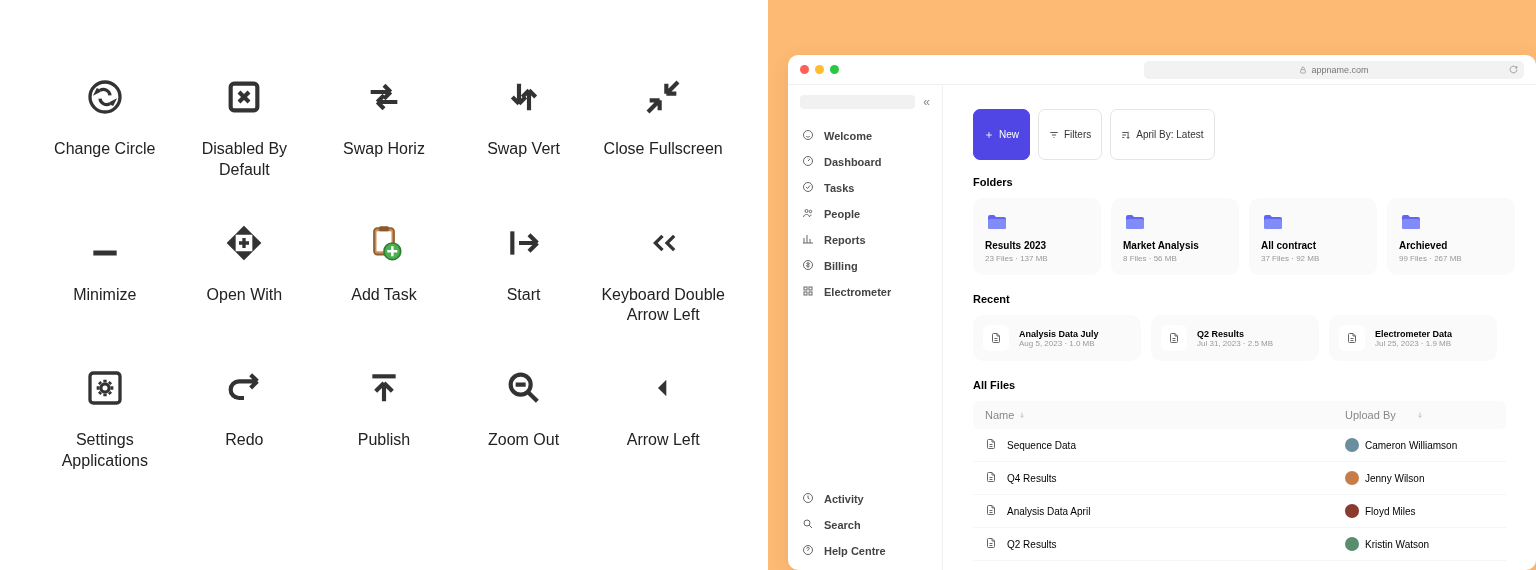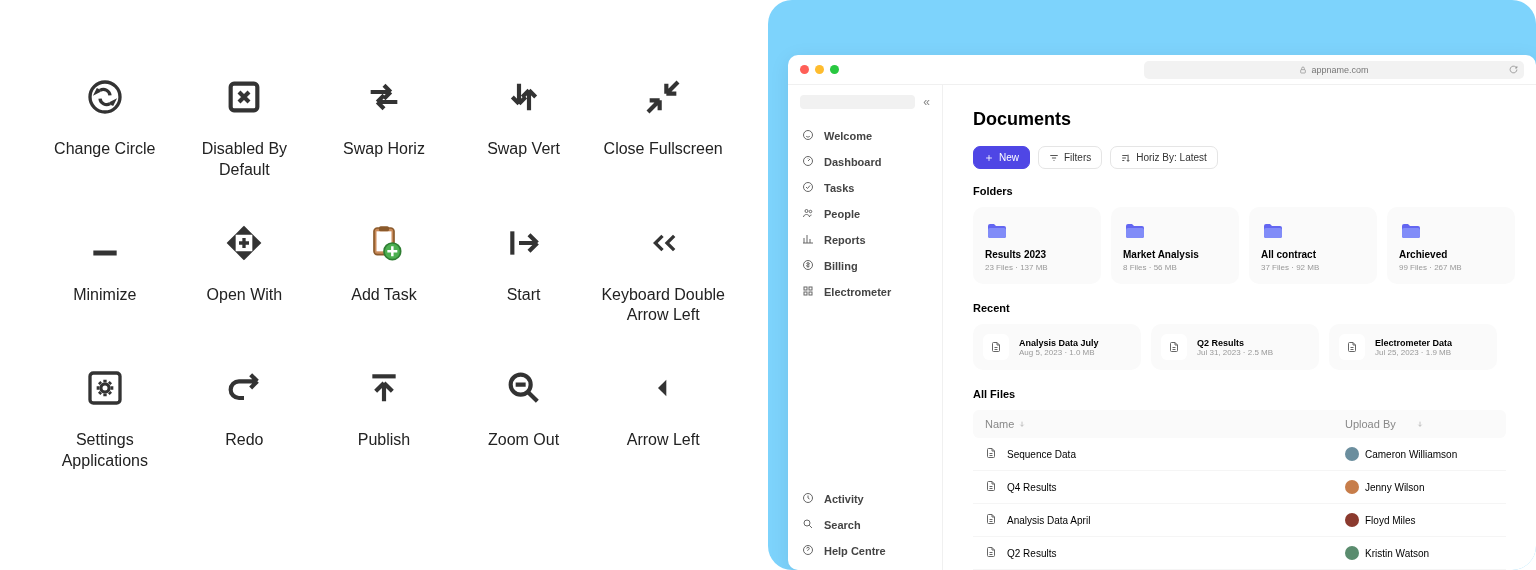--- a/index.html
+++ b/index.html
@@ -7,21 +7,21 @@
 
 
 .left-panel { width: 768px; height: 570px; background: #fff; padding: 75px 40px; }
 .icon-grid { display: grid; grid-template-columns: repeat(5, 1fr); gap: 40px 10px; }
 .icon-cell { display: flex; flex-direction: column; align-items: center; text-align: center; }
 .icon-box { width: 44px; height: 44px; display: flex; align-items: center; justify-content: center; margin-bottom: 20px; }
 .icon-box svg { width: 40px; height: 40px; }
 .icon-label { font-size: 16px; color: #222; line-height: 1.3; }
 
 
-.right-panel { width: 768px; height: 570px; background: #7dd3fc; padding: 55px 0 0 20px; overflow: hidden; border-radius: 24px; }
+.right-panel { width: 768px; height: 570px; background: #fdba74; padding: 55px 0 0 20px; overflow: hidden; }
 .browser { background: #fff; border-radius: 10px; width: 100%; height: 100%; display: flex; flex-direction: column; box-shadow: 0 4px 20px rgba(0,0,0,0.08); }
 .browser-bar { height: 30px; display: flex; align-items: center; padding: 0 12px; border-bottom: 1px solid #f0f0f0; gap: 6px; }
 .dots { display: flex; gap: 6px; }
 .dot { width: 9px; height: 9px; border-radius: 50%; }
 .dot.r { background: #ff5f57; } .dot.y { background: #febc2e; } .dot.g { background: #28c840; }
 .url-bar { margin-left: auto; width: 380px; height: 18px; background: #f2f2f2; border-radius: 5px; display: flex; align-items: center; justify-content: center; font-size: 9px; color: #777; gap: 4px; position: relative; }
 .reload-ico { position: absolute; right: 6px; }
 
 .app-body { flex: 1; display: flex; overflow: hidden; }
 .sidebar { width: 155px; border-right: 1px solid #f0f0f0; display: flex; flex-direction: column; }
@@ -29,21 +29,21 @@
 .logo-ph { flex: 1; height: 14px; background: #f1f1f1; border-radius: 4px; }
 .collapse-btn { font-size: 12px; color: #888; cursor: pointer; }
 .nav { padding: 4px 0; font-weight: bold; }
 .nav-item { display: flex; align-items: center; gap: 10px; padding: 6px 14px; font-size: 11px; color: #444; cursor: pointer; }
 .nav-item svg { width: 12px; height: 12px; stroke: #666; }
 .nav-bottom { margin-top: auto; padding-bottom: 6px; }
 
 .main { flex: 1; padding: 24px 30px 0; overflow: hidden; }
 .page-title { font-size: 18px; font-weight: 600; margin-bottom: 16px; }
 .toolbar { display: flex; gap: 8px; margin-bottom: 16px; }
-.btn { display: flex; align-items: center; gap: 5px; padding: 5px 10px; border-radius: 7px; font-size: 10px; cursor: pointer; border: 1px solid #e5e5e5; background: #fff; color: #333; }
+.btn { display: flex; align-items: center; gap: 5px; padding: 19px 10px; border-radius: 7px; font-size: 10px; cursor: pointer; border: 1px solid #e5e5e5; background: #fff; color: #333; }
 .btn.primary { background: #4f46e5; border-color: #4f46e5; color: #fff; }
 .btn svg { width: 10px; height: 10px; }
 
 .section-title { font-size: 11px; font-weight: 600; margin-bottom: 10px; }
 .folders { display: flex; gap: 10px; margin-bottom: 18px; }
 .folder { flex: 0 0 128px; background: #fafafa; border-radius: 10px; padding: 12px; }
 .folder-ico { width: 24px; height: 20px; margin-bottom: 10px; }
 .folder-name { font-size: 10px; font-weight: 600; margin-bottom: 3px; }
 .folder-meta { font-size: 8px; color: #999; }
 
@@ -305,39 +305,38 @@
             <div class="nav-item">
               <span><svg viewBox="0 0 24 24" fill="none" stroke="currentColor" stroke-width="2">
                   <circle cx="12" cy="12" r="9"></circle>
                   <path d="M9.5 9a2.5 2.5 0 1 1 3 2.5c-1 .3-1.5 1-1.5 2M12 17h.01"></path>
                 </svg></span>
               <span>Help Centre</span>
             </div>
           </div>
       </div>
       <div class="main">
-        <div class="page-title">Documents</div>
         <div class="toolbar">
           <div class="btn primary">
             <svg viewBox="0 0 24 24" fill="none" stroke="currentColor" stroke-width="2">
                 <path d="M12 5v14M5 12h14"></path>
               </svg>
             <span>New</span>
           </div>
           <div class="btn">
             <svg viewBox="0 0 24 24" fill="none" stroke="currentColor" stroke-width="2">
                 <path d="M3 6h18M7 12h10M11 18h2"></path>
               </svg>
             <span>Filters</span>
           </div>
           <div class="btn">
             <svg viewBox="0 0 24 24" fill="none" stroke="currentColor" stroke-width="2">
                 <path d="M3 6h13M3 12h9M3 18h5M17 4v16m0 0l-3-3m3 3l3-3"></path>
               </svg>
-            <span>Horiz By: Latest</span>
+            <span>April By: Latest</span>
           </div>
         </div>
         <div class="section-title">Folders</div>
         <div class="folders" id="folders">
             <div class="folder">
               <div class="folder-ico"><svg viewBox="0 0 24 24" fill="#6366f1">
                   <path d="M3 7a2 2 0 0 1 2-2h4l2 2h8a2 2 0 0 1 2 2v8a2 2 0 0 1-2 2H5a2 2 0 0 1-2-2V7z"></path>
                   <rect x="3" y="9" width="18" height="10" rx="2" fill="#818cf8"></rect>
                 </svg></div>
               <div class="folder-name">Results 2023</div>

